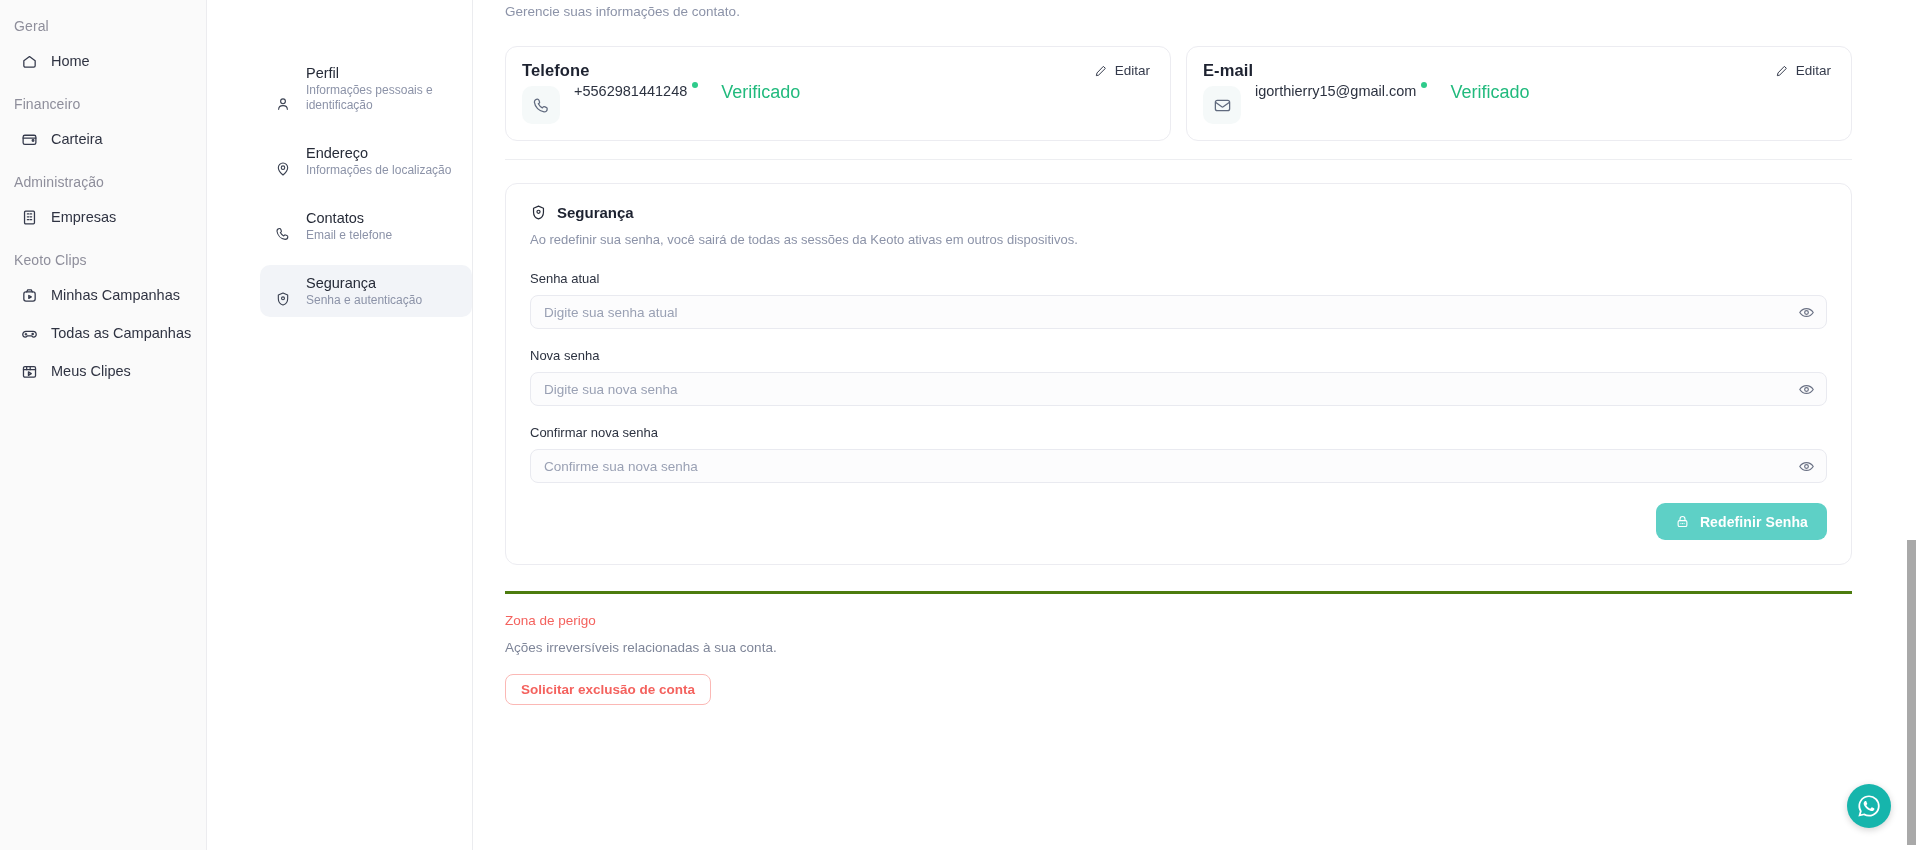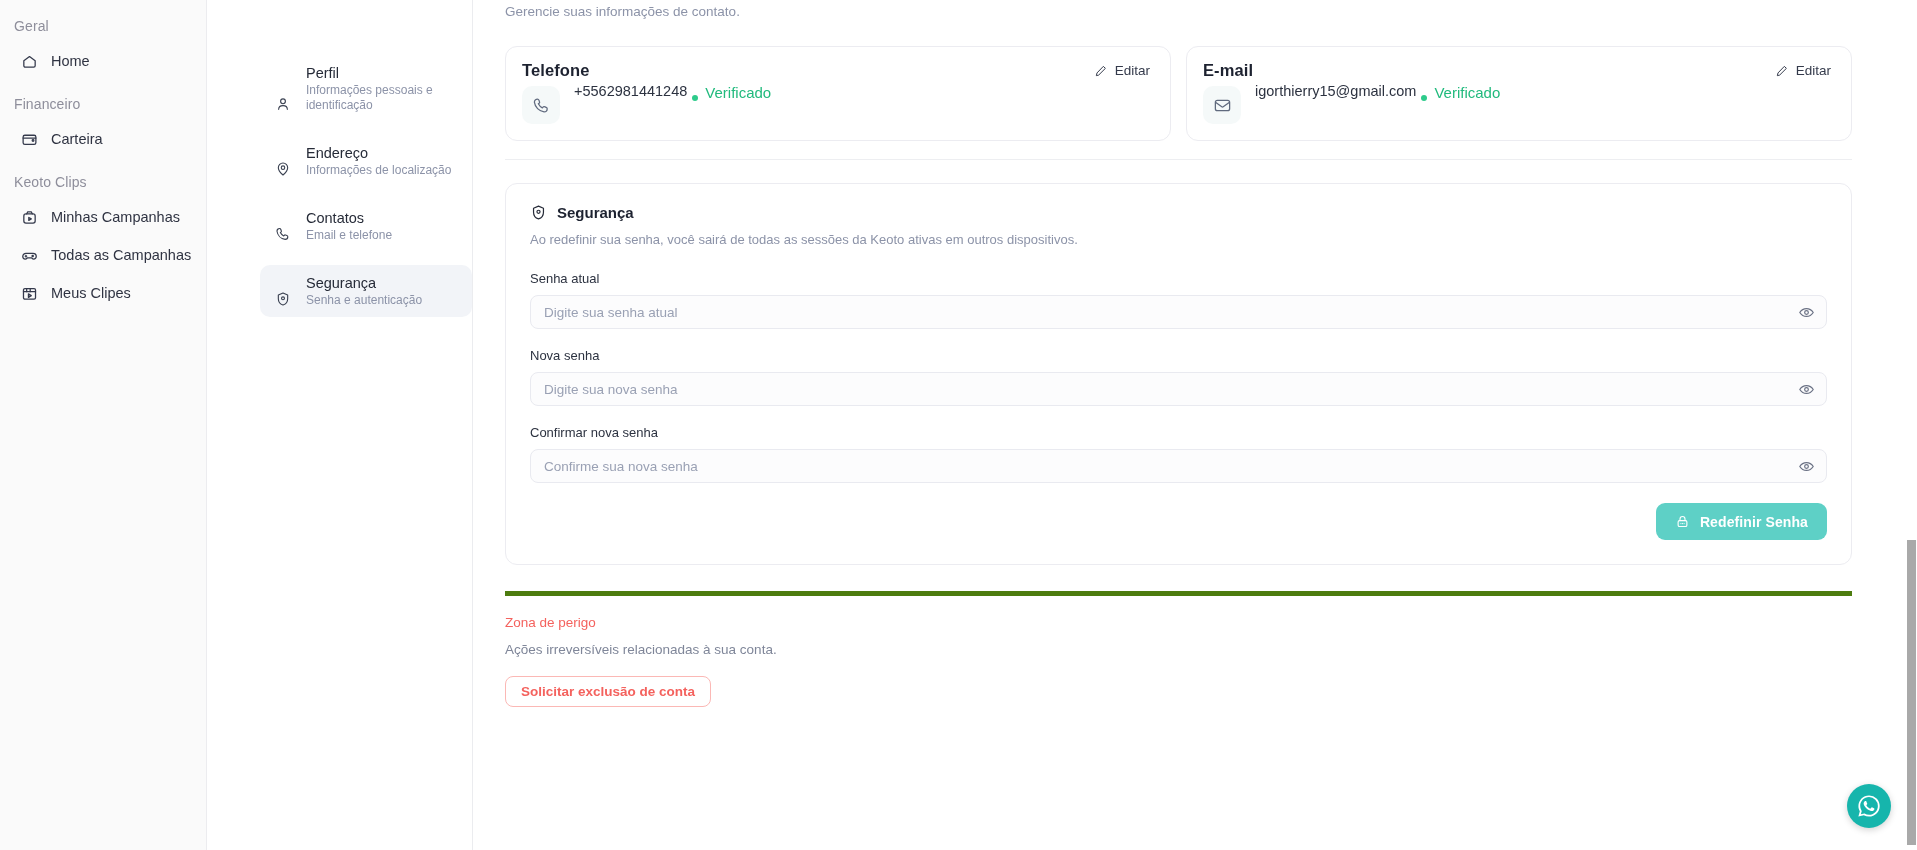--- a/index.html
+++ b/index.html
@@ -131,21 +131,21 @@
   .ccard-body { display: flex; align-items: flex-start; gap: 14px; margin-top: 2px; }
   .ccard-ico {
     width: 38px; height: 38px; border-radius: 10px;
     background: #f5f9f9;
     display: flex; align-items: center; justify-content: center;
     color: #606a7e; flex: 0 0 38px;
     margin-top: 4px;
   }
   .ccard-info { display: flex; flex-direction: row; gap: 5px; }
   .ccard-value { font-size: 14.5px; color: #2c3240; line-height: 19px; }
-  .verified { display: flex; align-items: flex-end; gap: 7px; font-size: 15px; color: #21ba7d; }
+  .verified { display: flex; align-items: flex-start; gap: 23px; font-size: 18px; color: #21ba7d; }
   .dot { width: 6px; height: 6px; border-radius: 50%; background: #2ecb8b; display:block; }
 
   
   .sec-panel {
     border: 1px solid #ececf1;
     border-radius: 12px;
     padding: 20px 24px 24px 24px;
     background: #fff;
   }
   .sec-head { display: flex; align-items: center; gap: 10px; }
@@ -184,21 +184,21 @@
     border: none; border-radius: 9px;
     height: 37px; padding: 0 19px;
     font-size: 14px; font-weight: 600;
     font-family: inherit; cursor: pointer;
     letter-spacing: .1px;
   }
   .reset-btn .lock-ico { width: 15px; height: 15px; display:flex; }
 
   
   .danger {
-    border-top: 5px solid #4d7c0f;
+    border-top: 3px solid #4d7c0f;
     margin-top: 26px;
     padding-top: 18px;
   }
   .danger-title { font-size: 13.5px; color: #f4625e; line-height: 18px; }
   .danger-sub { font-size: 13.5px; color: #7f8699; margin-top: 9px; line-height: 18px; }
   .danger-btn {
     margin-top: 17px;
     background: #fff;
     border: 1px solid #fbb8b5;
     color: #f4625e;
@@ -258,20 +258,32 @@
           <svg width="17" height="17" viewBox="0 0 24 24" fill="none" stroke="currentColor" stroke-width="1.8" stroke-linecap="round" stroke-linejoin="round">
               <rect x="3" y="6" width="18" height="13" rx="2.5"></rect>
               <path d="M3 10h18"></path>
               <circle cx="17" cy="13.5" r="1.2"></circle>
             </svg>
         </span>
         <span class="si-label">Carteira</span>
       </div>
     </div>
 
+    <div class="side-group">
+      <div class="side-group-label">Administração</div>
+      <div class="side-item">
+        <span class="si-ico">
+          <svg width="17" height="17" viewBox="0 0 24 24" fill="none" stroke="currentColor" stroke-width="1.8" stroke-linecap="round" stroke-linejoin="round">
+              <rect x="5" y="3" width="14" height="18" rx="1.5"></rect>
+              <path d="M9 7h2M13 7h2M9 11h2M13 11h2M9 15h2M13 15h2"></path>
+            </svg>
+        </span>
+        <span class="si-label">Empresas</span>
+      </div>
+    </div>
 
     <div class="side-group">
       <div class="side-group-label">Keoto Clips</div>
       <div class="side-item">
         <span class="si-ico">
           <svg width="17" height="17" viewBox="0 0 24 24" fill="none" stroke="currentColor" stroke-width="1.8" stroke-linecap="round" stroke-linejoin="round">
               <rect x="4" y="7" width="16" height="13" rx="3"></rect>
               <path d="M8 7l1.5-3h5L16 7"></path>
               <polygon points="11,12 14.5,14 11,16"></polygon>
             </svg>

